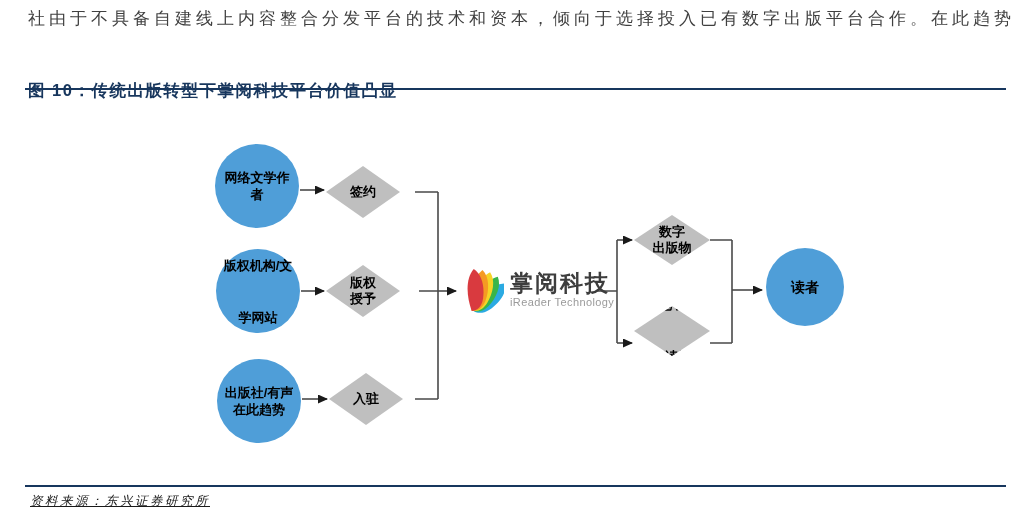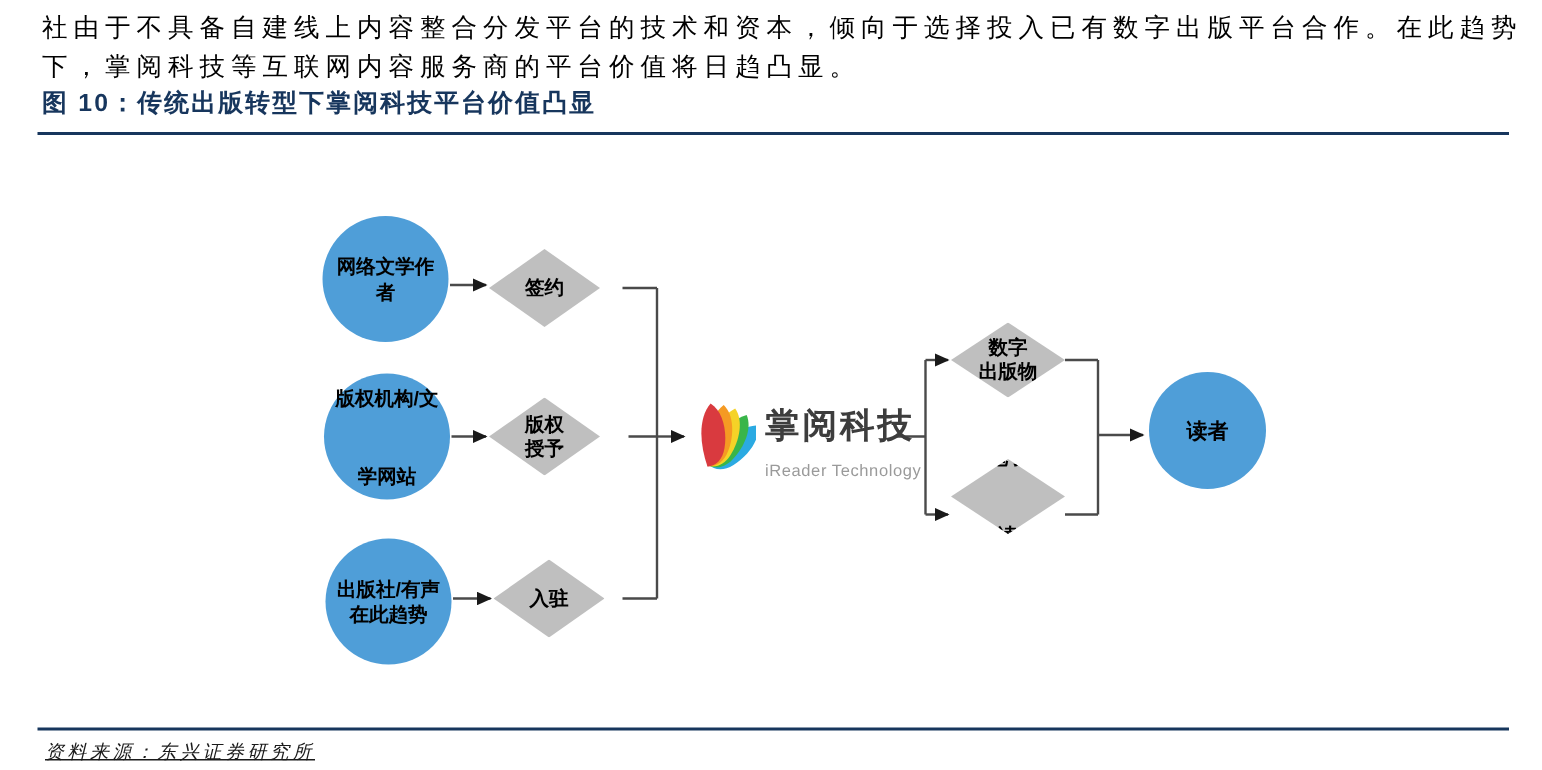--- a/index.html
+++ b/index.html
@@ -7,28 +7,28 @@
     position:relative;
     width:1028px;height:513px;
     background:#ffffff;
     overflow:hidden;
     font-family:"Liberation Sans",sans-serif;
   }
   
   .para-line{
     position:absolute;left:28px;
     font-family:"Liberation Serif",serif;
-    font-size:17px;color:#000000;
+    font-size:17px;color:#404040;
     letter-spacing:4px;white-space:nowrap;
   }
   .para-line.l1{top:7px;}
   .para-line.l2{top:33px;}
   
   .fig-title{
-    position:absolute;left:28px;top:58px;
+    position:absolute;left:28px;top:80px;
     font-size:16.5px;font-weight:bold;color:#17365D;
     letter-spacing:1.5px;white-space:nowrap;
   }
   .rule{
     position:absolute;left:25px;width:981px;height:2px;
     background:#17365D;
   }
   .rule.top{top:88px;}
   .rule.bottom{top:485px;}
   
@@ -57,30 +57,29 @@
   
   .logo{position:absolute;left:466px;top:167px;display:flex;align-items:flex-start;}
   .logo-icon{width:38px;height:48px;}
   .logo-text{margin-left:6px;padding-top:4px;}
   .logo-name{
     font-size:23px;font-weight:600;color:#3d3d3d;
     letter-spacing:2px;line-height:24px;white-space:nowrap;
   }
   .logo-sub{
     font-size:11px;color:#9a9a9a;letter-spacing:0.4px;
-    margin-top:13px;white-space:nowrap;
+    margin-top:1px;white-space:nowrap;
   }
 </style>
 </head>
 <body>
 
 <div class="screen">
 
   <div class="para-line l1">社由于不具备自建线上内容整合分发平台的技术和资本，倾向于选择投入已有数字出版平台合作。在此趋势</div>
-  <div class="para-line l2">下，掌阅科技等互联网内容服务商的平台价值将日趋凸显。</div>
 
   <div class="fig-title">图 10：传统出版转型下掌阅科技平台价值凸显</div>
   <div class="rule top"></div>
 
   <div class="diagram">
 
     <svg class="connectors" width="1028" height="380" viewBox="0 0 1028 380">
       <defs>
         <marker id="arr" markerUnits="userSpaceOnUse" markerWidth="10" markerHeight="9" refX="9" refY="4.5" orient="auto">
           <path d="M0,0 L10,4.5 L0,9 Z" fill="#1a1a1a"></path>

